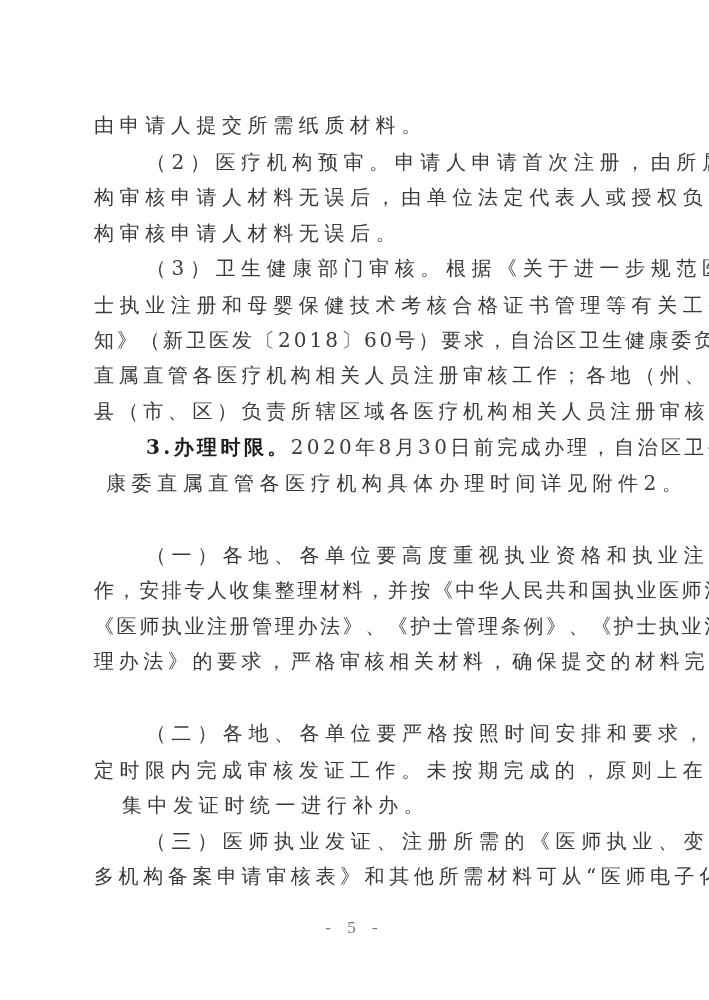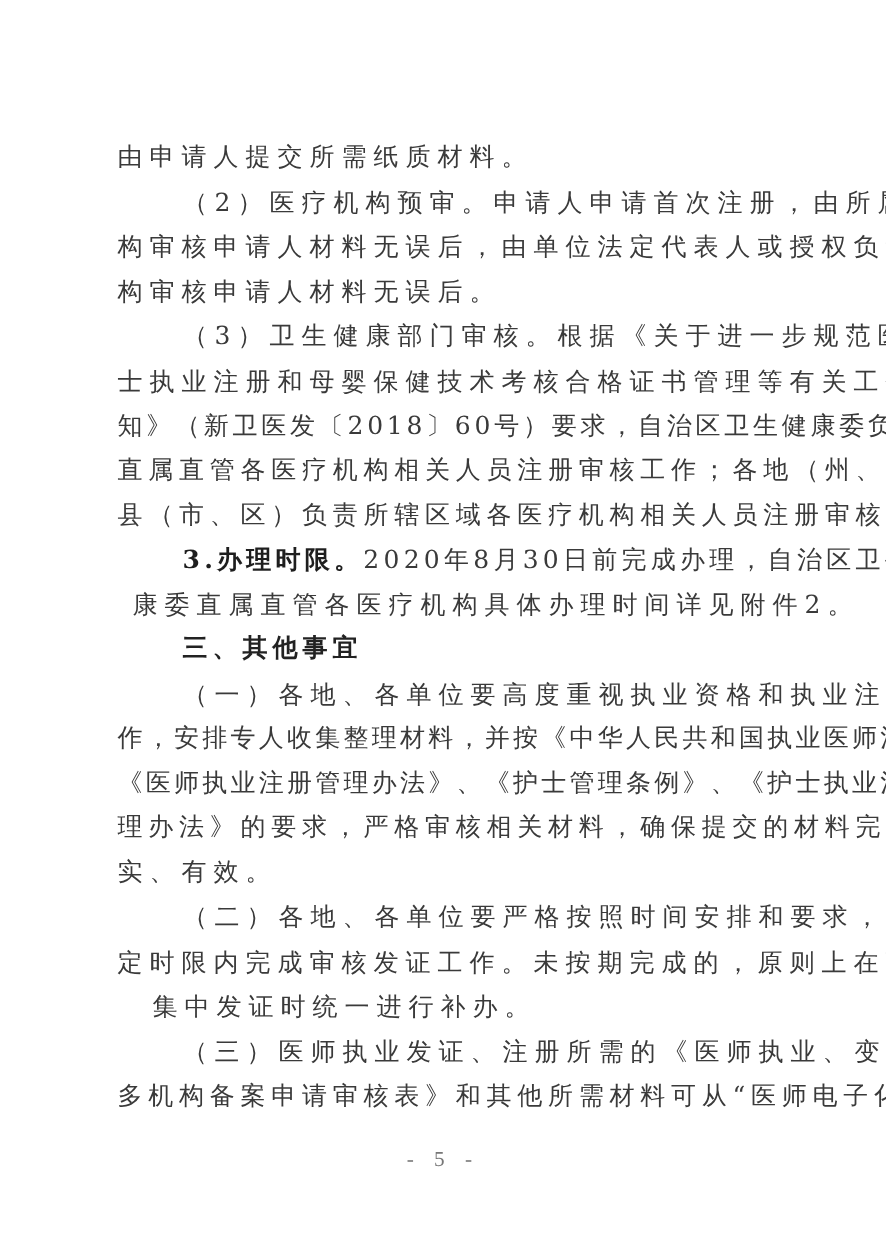--- a/index.html
+++ b/index.html
@@ -22,26 +22,24 @@
   <div class="line indent" style="top:147px;">（2）医疗机构预审。申请人申请首次注册，由所属医疗机</div>
   <div class="line" style="top:182px;">构审核申请人材料无误后，由单位法定代表人或授权负责人签署</div>
   <div class="line" style="top:218px;">构审核申请人材料无误后。</div>
   <div class="line indent" style="top:253px;">（3）卫生健康部门审核。根据《关于进一步规范医师、护</div>
   <div class="line" style="top:290px;">士执业注册和母婴保健技术考核合格证书管理等有关工作的通</div>
   <div class="line" style="top:325px; letter-spacing:3px;">知》（新卫医发〔2018〕60号）要求，自治区卫生健康委负责委</div>
   <div class="line" style="top:360px; letter-spacing:4.6px;">直属直管各医疗机构相关人员注册审核工作；各地（州、市）、</div>
   <div class="line" style="top:396px; letter-spacing:4.6px;">县（市、区）负责所辖区域各医疗机构相关人员注册审核工作。</div>
   <div class="line indent" style="top:432px; letter-spacing:3.4px;"><span class="bold">3.办理时限。</span><span>2020年8月30日前完成办理，自治区卫生健</span></div>
   <div class="line" style="top:468px;margin-left:12px;">康委直属直管各医疗机构具体办理时间详见附件2。</div>
-  <div class="line indent heading" style="top:503px;">三、其他事宜</div>
   <div class="line indent" style="top:540px;">（一）各地、各单位要高度重视执业资格和执业注册办理工</div>
   <div class="line" style="top:575px; letter-spacing:2.6px;">作，安排专人收集整理材料，并按《中华人民共和国执业医师法》、</div>
   <div class="line" style="top:611px; letter-spacing:2.6px;">《医师执业注册管理办法》、《护士管理条例》、《护士执业注册管</div>
   <div class="line" style="top:646px; letter-spacing:4.6px;">理办法》的要求，严格审核相关材料，确保提交的材料完整、真</div>
-  <div class="line" style="top:682px;">实、有效。</div>
   <div class="line indent" style="top:718px;">（二）各地、各单位要严格按照时间安排和要求，务必在规</div>
   <div class="line" style="top:755px;">定时限内完成审核发证工作。未按期完成的，原则上在下一年度</div>
   <div class="line" style="top:790px;margin-left:28px;">集中发证时统一进行补办。</div>
   <div class="line indent" style="top:826px;">（三）医师执业发证、注册所需的《医师执业、变更执业、</div>
   <div class="line" style="top:861px; letter-spacing:4.6px;">多机构备案申请审核表》和其他所需材料可从“医师电子化注册</div>
 
   <div class="pagenum">- 5 -</div>
 </div>
 
 </body></html>

